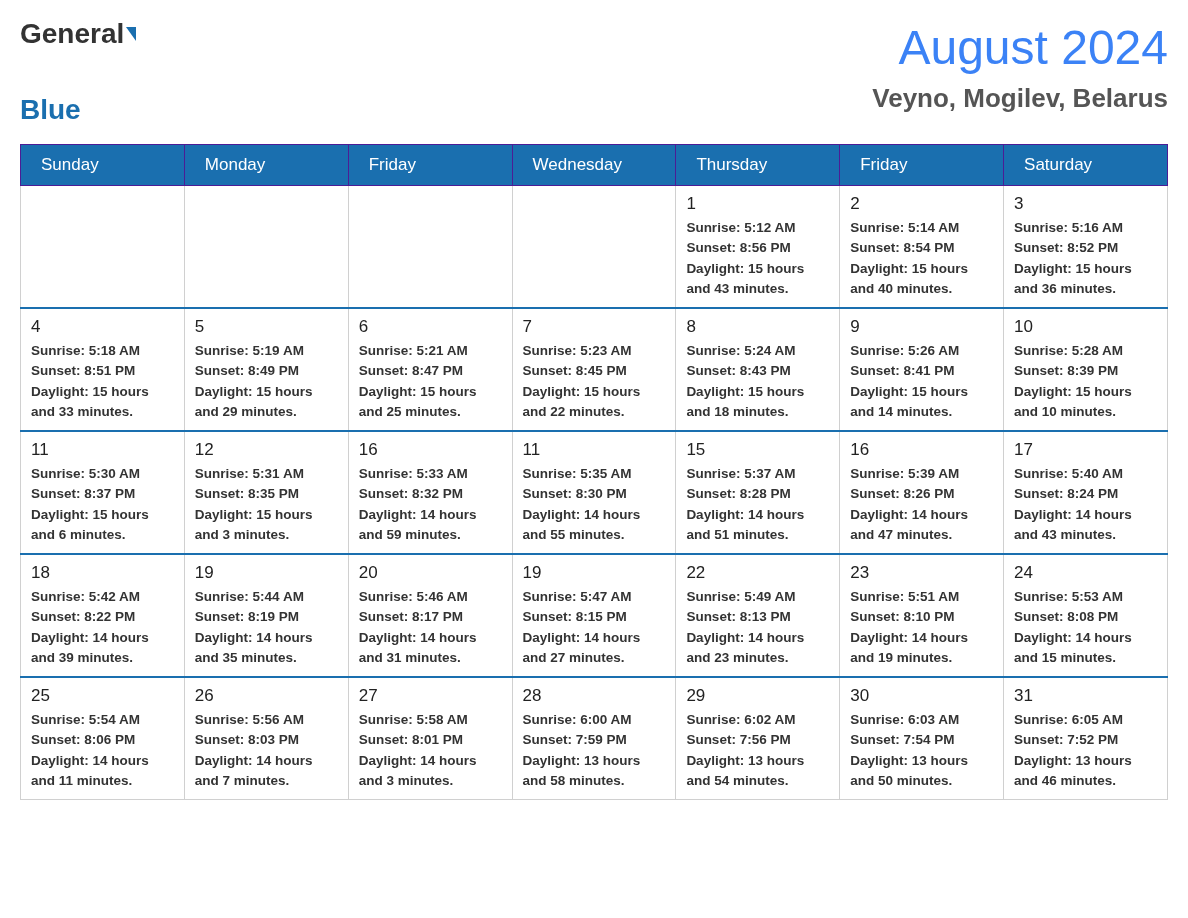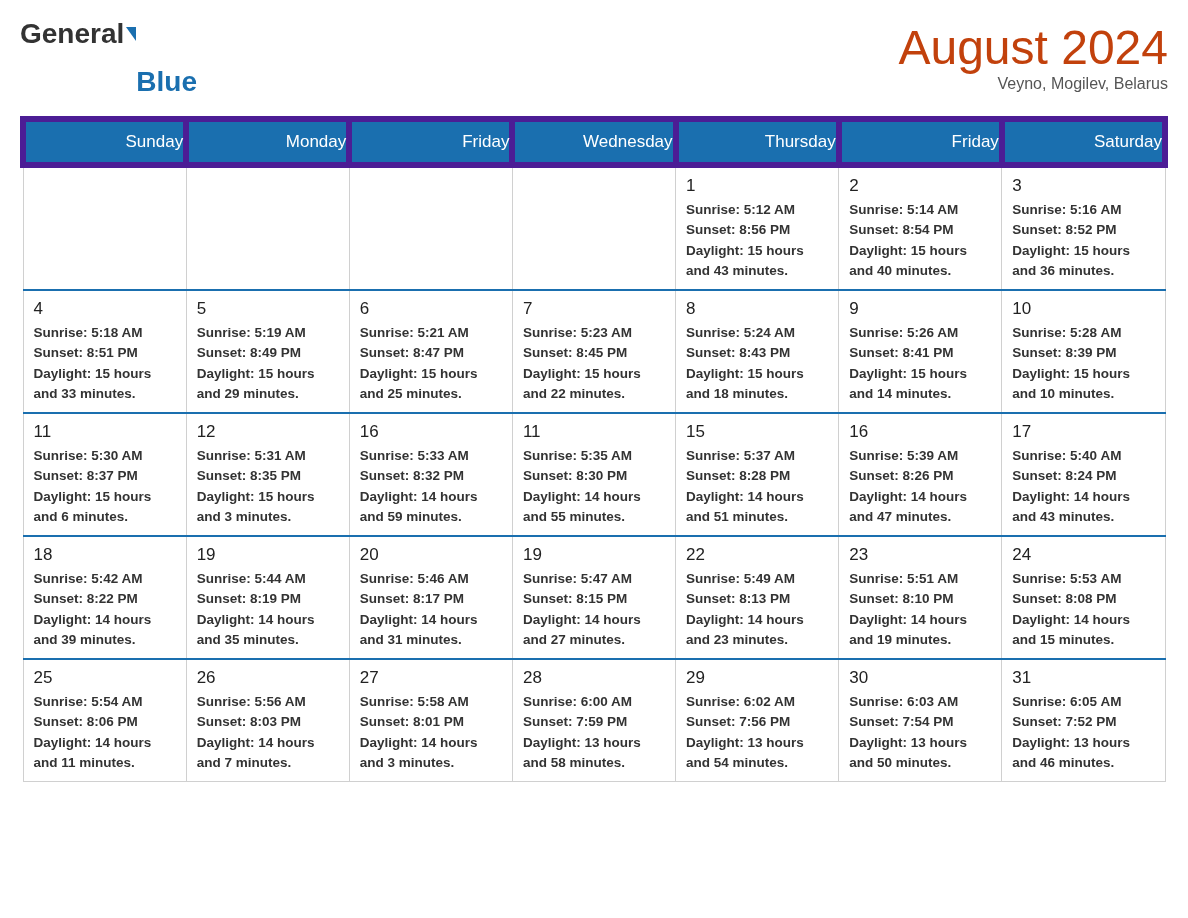--- a/index.html
+++ b/index.html
@@ -11,21 +11,21 @@
       min-height: 918px;
     }
     .header {
       display: flex;
       justify-content: space-between;
       align-items: flex-start;
       margin-bottom: 20px;
     }
     .logo {
       display: flex;
-      flex-direction: row;
+      flex-direction: column;
       align-items: flex-start;
     }
     .logo-general {
       font-size: 28px;
       font-weight: bold;
       color: #333;
       line-height: 1;
     }
     .logo-blue {
       font-size: 28px;
@@ -42,41 +42,41 @@
       border-top: 14px solid #1a6faf;
       margin-left: 2px;
       vertical-align: middle;
     }
     .title-block {
       text-align: right;
     }
     .title-block h1 {
       font-size: 48px;
       font-weight: normal;
-      color: #c2410c;
+      color: #3b82f6;
     }
     .title-block h2 {
-      font-size: 16px;
-      font-weight: normal;
+      font-size: 26px;
+      font-weight: bold;
       color: #555;
-      margin-top: 0;
+      margin-top: 8px;
     }
     .calendar {
       width: 100%;
       border-collapse: collapse;
       border: 1px solid #b0b0b0;
     }
     .calendar th {
       background-color: #1a6faf;
       color: #fff;
       font-size: 17px;
       font-weight: normal;
-      padding: 10px 0;
-      text-align: right;
-      border: 6px solid #4c1d95;
+      padding: 10px 20px;
+      text-align: left;
+      border: 1px solid #4c1d95;
     }
     .calendar td {
       vertical-align: top;
       padding: 8px 10px;
       border: 1px solid #d0d0d0;
       width: calc(100% / 7);
       min-height: 110px;
       font-size: 13.5px;
       color: #333;
     }

